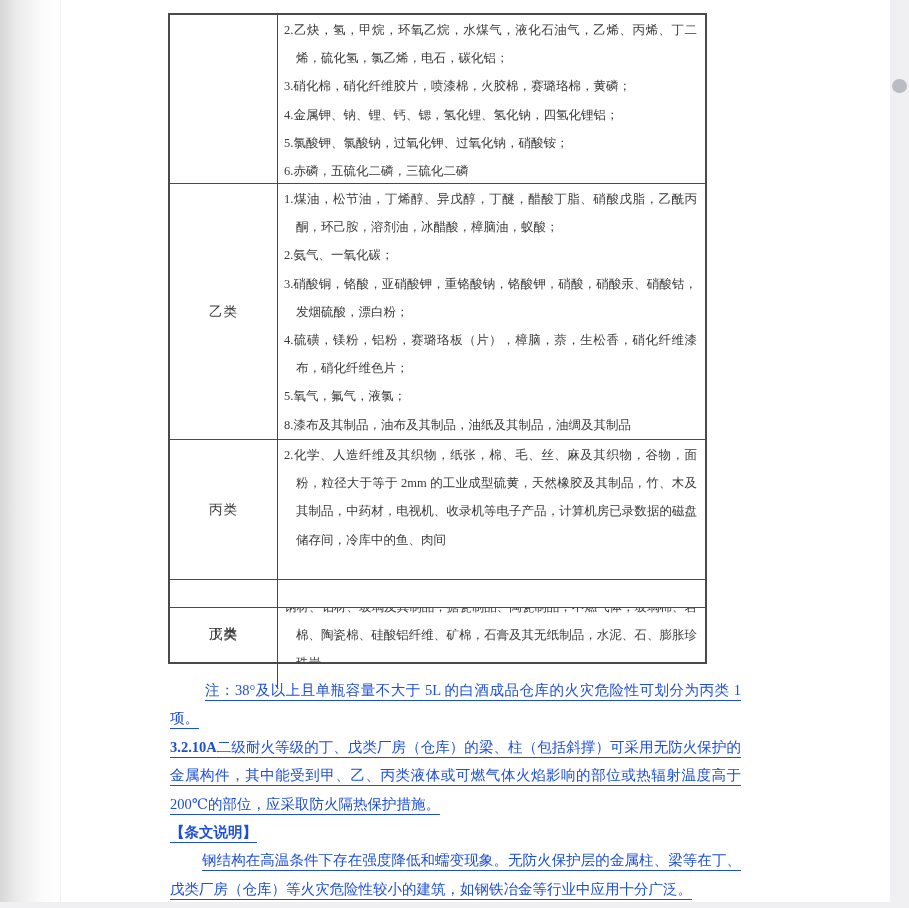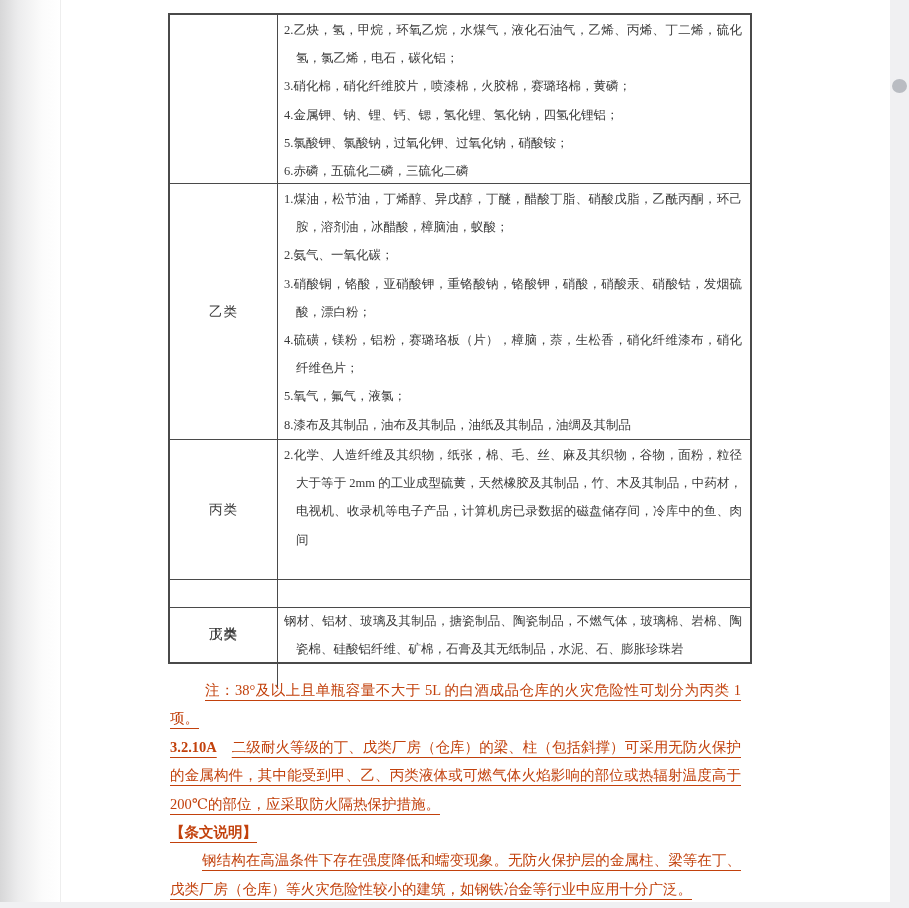--- a/index.html
+++ b/index.html
@@ -15,21 +15,21 @@
     border-right:1px solid #eeeeee;
   }
   .right-rail{position:absolute;right:0;top:0;width:19px;height:100%;background:#f0f0f2;}
   .bottom-rail{position:absolute;left:0;bottom:0;width:100%;height:6px;background:#f0f0f2;}
   .scroll-thumb{
     position:absolute;left:892px;top:79px;width:15px;height:14px;
     border-radius:50%;background:#b9bcc2;
   }
   
   .hazard-table{
-    position:absolute;left:168px;top:13px;width:584px;
+    position:absolute;left:168px;top:13px;width:539px;
     border:2px solid #4a4a4a;box-sizing:border-box;
     color:#3a3a3a;font-size:12.5px;
   }
   .trow{display:flex;border-top:1px solid #4a4a4a;box-sizing:border-box;}
   .trow:first-child{border-top:none;}
   .r0{height:168px;}
   .r1{height:256px;}
   .r2{height:140px;}
   .r3{height:28px;flex-direction:column;}
   .r4{height:55px;}
@@ -40,27 +40,27 @@
   }
   .content-cell{
     flex:1 1 auto;padding:1px 8px 0 6px;box-sizing:border-box;
     line-height:28.2px;text-align:justify;overflow:hidden;
   }
   .item{padding-left:12px;text-indent:-12px;}
   .r3 .content-cell,.r4 .content-cell{display:flex;flex-direction:column;justify-content:center;padding-top:0;}
   
   .notes{
     position:absolute;left:170px;top:676px;width:571px;
-    color:#c2410c;font-size:14.5px;line-height:28.4px;text-align:justify;
+    color:#1d4ed8;font-size:14.5px;line-height:28.4px;text-align:justify;
   }
   .notes p{margin:0;text-decoration:underline;text-decoration-thickness:1px;text-underline-offset:5px;}
   .indent-note{text-indent:35px;}
   .indent2{text-indent:32px;}
   .bold{font-weight:bold;}
-  .clause-num{font-weight:bold;margin-right:15px;font-family:Liberation Serif, serif;}
+  .clause-num{font-weight:bold;font-family:Liberation Serif, serif;}
 </style>
 </head>
 <body>
 
 <div class="left-edge"></div>
 <div class="right-rail"></div>
 <div class="bottom-rail"></div>
 <div class="scroll-thumb"></div>
 
 <div class="hazard-table">

